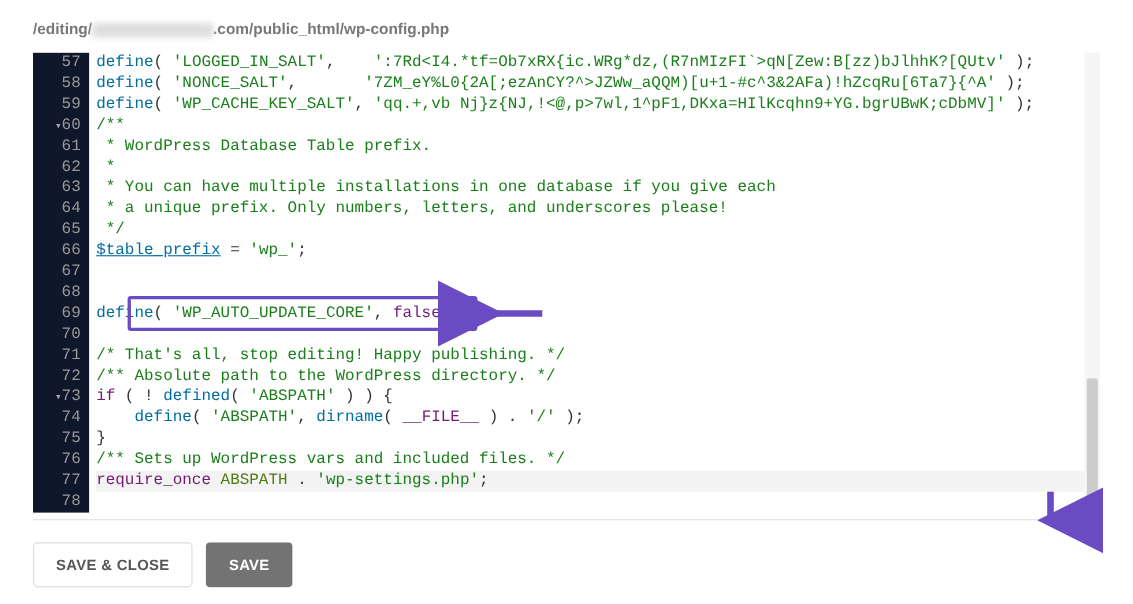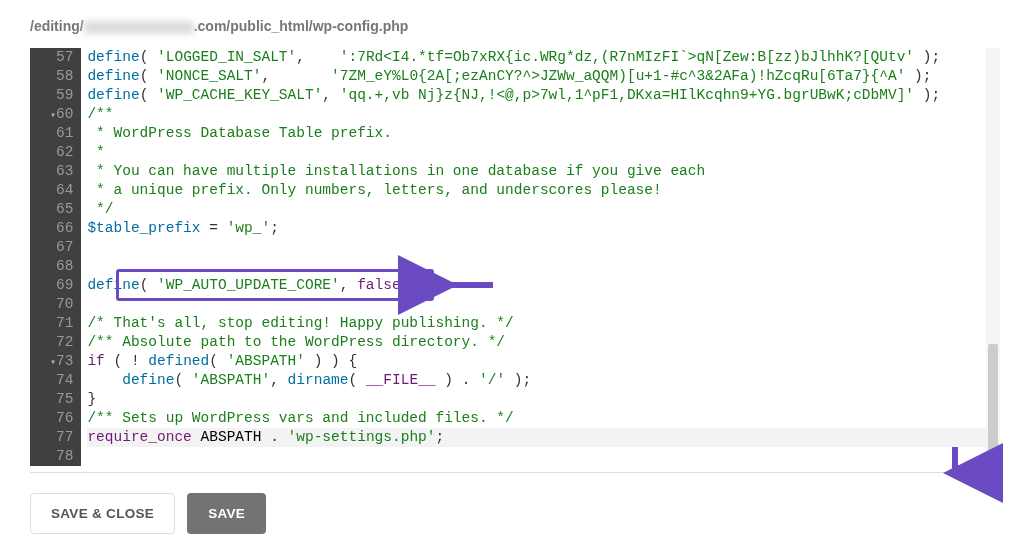--- a/index.html
+++ b/index.html
@@ -31,42 +31,42 @@
   }
   .editor {
     display: flex;
     font-family: "Courier New", monospace;
     font-size: 14.5px;
     line-height: 19px;
     position: relative;
     padding-bottom: 6px;
   }
   .gutter {
-    background: #404040;
+    background: #0f172a;
     color: #999;
     text-align: right;
     padding: 0 8px 0 18px;
     user-select: none;
     flex-shrink: 0;
   }
   .gutter .ln { height: 19px; }
   .fold { color: #aaa; font-size: 10px; display:inline-block; width:8px; }
   .code {
     flex: 1;
     padding-left: 6px;
     overflow: hidden;
     white-space: pre;
   }
   .code .row { height: 19px; }
   .tok-kw   { color: #701a75; } 
   .tok-str  { color: #1a7f1a; } 
   .tok-func { color: #006da3; }
-  .tok-var  { color: #006da3; }
+  .tok-var  { color: #006da3; text-decoration: underline; }
   .tok-cmt  { color: #1a7f1a; }
-  .tok-const{ color: #000000; }
+  .tok-const{ color: #4d7c0f; }
   .tok-punc { color: #333; }
   .row-hl { background: #f3f3f3; }
   .highlight-box {
     position: absolute;
     border: 3px solid #6a4bc4;
     border-radius: 3px;
     pointer-events: none;
   }
   .arrow {
     position: absolute;

